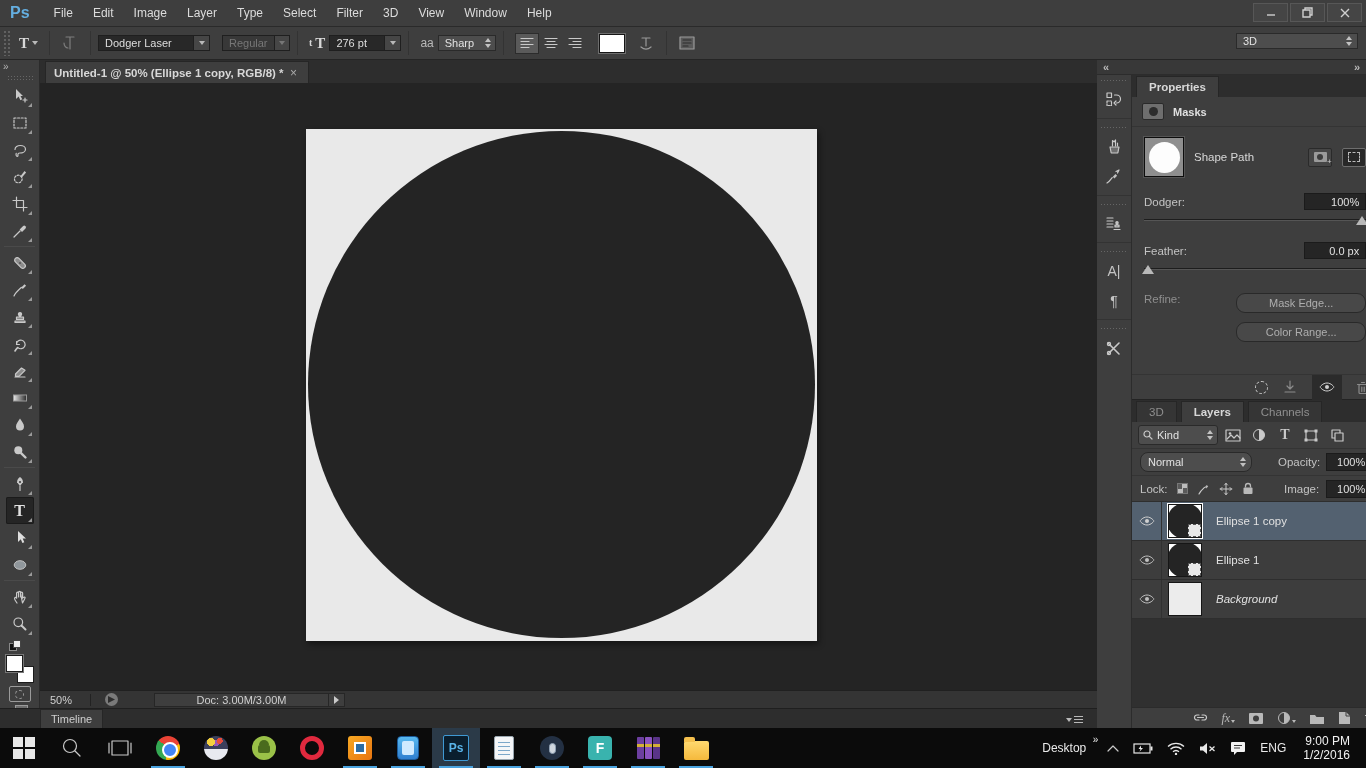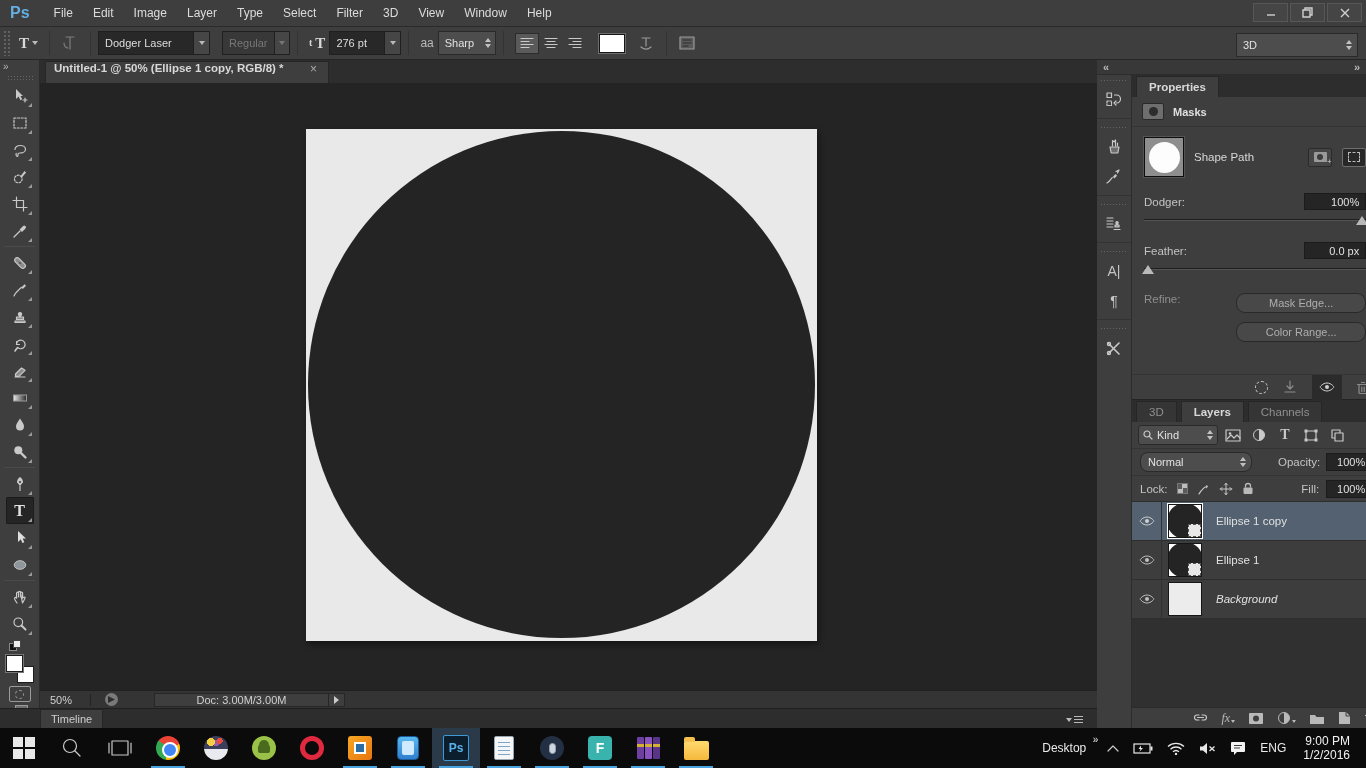--- a/index.html
+++ b/index.html
@@ -22,41 +22,41 @@
 
 .optionsbar{position:absolute;left:0;top:27px;width:1366px;height:33px;background:#3e3e3e;
   border-bottom:1px solid #252525;display:flex;align-items:center}
 .grip-v{width:8px;height:26px;margin:0 4px 0 3px;
   background-image:radial-gradient(#616161 1px,transparent 1px);background-size:4px 4px}
 .ob-sep{width:1px;height:24px;background:#4c4c4c;border-right:1px solid #333;margin:0 7px}
 .ob-tool{display:flex;align-items:center;gap:3px;margin:0 4px}
 .serifT{font-family:"Liberation Serif",serif;font-size:15px;color:#d8d8d8;font-weight:bold;line-height:1}
 .dim .serifT,.dim{color:#7e7e7e}
 .caret{width:0;height:0;border-left:3.5px solid transparent;border-right:3.5px solid transparent;border-top:4px solid #b9b9b9}
-.dd{display:flex;height:24px;border:1px solid #1f1f1f;background:#282828;align-items:center}
+.dd{display:flex;height:16px;border:1px solid #1f1f1f;background:#282828;align-items:center}
 .dd .dd-text{padding:0 6px;font-size:11px;color:#dedede;flex:1;white-space:nowrap}
 .dd .dd-btn{width:16px;height:100%;background:#464646;border-left:1px solid #1f1f1f;display:flex;align-items:center;justify-content:center}
 .dd.disabled{background:#383838}
 .dd.disabled .dd-text{color:#777}
 .dd.raised{background:#4d4d4d;border-color:#2a2a2a}
 .dd.raised .dd-text{color:#e2e2e2}
 .updown{display:flex;flex-direction:column;gap:2px;align-items:center;margin:0 5px}
 .updown i{display:block;width:0;height:0;border-left:3px solid transparent;border-right:3px solid transparent}
 .updown i.u{border-bottom:4px solid #c2c2c2}
 .updown i.d{border-top:4px solid #c2c2c2}
 .alignbtns{display:flex;margin:0 4px}
 .abtn{width:24px;height:21px;display:flex;align-items:center;justify-content:center}
 .abtn.active{background:#5a5a5a;border:1px solid #2c2c2c}
 .swatch{width:26px;height:19px;background:#fff;border:1px solid #161616;outline:1px solid #6d6d6d;margin:0 8px}
 .ws-dd{position:absolute;right:8px;top:6px;width:122px}
 
 
 .tabbar{position:absolute;left:40px;top:60px;width:1057px;height:23px;background:#2d2d2d;display:flex;align-items:flex-end}
 .doctab{height:22px;margin-left:5px;background:#3e3e3e;border:1px solid #262626;border-bottom:none;
-  display:flex;padding:0 8px;gap:24px}
+  display:flex;align-items:center;padding:0 8px;gap:4px}
 .doctab .ttl{font-size:11.5px;font-weight:bold;color:#d8d8d8}
 .doctab .x{color:#aaa;font-size:12px;width:12px;text-align:center}
 
 
 .toolscol{position:absolute;left:0;top:60px;width:40px;height:648px;background:#3e3e3e;border-right:1px solid #2b2b2b}
 .tc-head{height:12px;display:flex;align-items:center;padding-left:3px;color:#b5b5b5;font-size:10px;letter-spacing:-1px}
 .tc-grip{margin:3px auto 2px;width:26px;height:5px;background-image:radial-gradient(#666 1px,transparent 1px);background-size:3px 3px}
 .tool{width:28px;height:27px;margin:0 auto;display:flex;align-items:center;justify-content:center;position:relative;border-radius:2px}
 .tool.sel{background:#252525;box-shadow:inset 0 0 0 1px #1b1b1b}
 .tool .fly{position:absolute;right:2px;bottom:2px;width:0;height:0;border-left:4px solid transparent;border-bottom:4px solid #9a9a9a}
@@ -779,21 +779,21 @@
                 <path d="M7 1.5v11M1.5 7h11M7 1.5L5.5 3M7 1.5L8.5 3M7 12.5L5.5 11M7 12.5L8.5 11M1.5 7L3 5.5M1.5 7L3 8.5M12.5 7L11 5.5M12.5 7L11 8.5" stroke-width="1"></path>
               </svg>
             </span>
           <span class="lockico">
             <svg width="12" height="13">
                 <rect x="1.5" y="5.5" width="9" height="6.5" rx="1" fill="#b9b9b9"></rect>
                 <path d="M3.5 5.5V4a2.5 2.5 0 0 1 5 0v1.5" fill="none" stroke="#b9b9b9" stroke-width="1.3"></path>
               </svg>
             </span>
           <span style="flex:1"></span>
-          <span class="plabel">Fill:</span>
+          <span class="plabel">Image:</span>
           <div class="valdd">
             <span class="v">100%</span>
             <span class="a">
                 <span class="caret"></span>
               </span>
           </div>
         </div>
         <div class="llist">
           <div class="lrow sel">
             <span class="eyebox">

